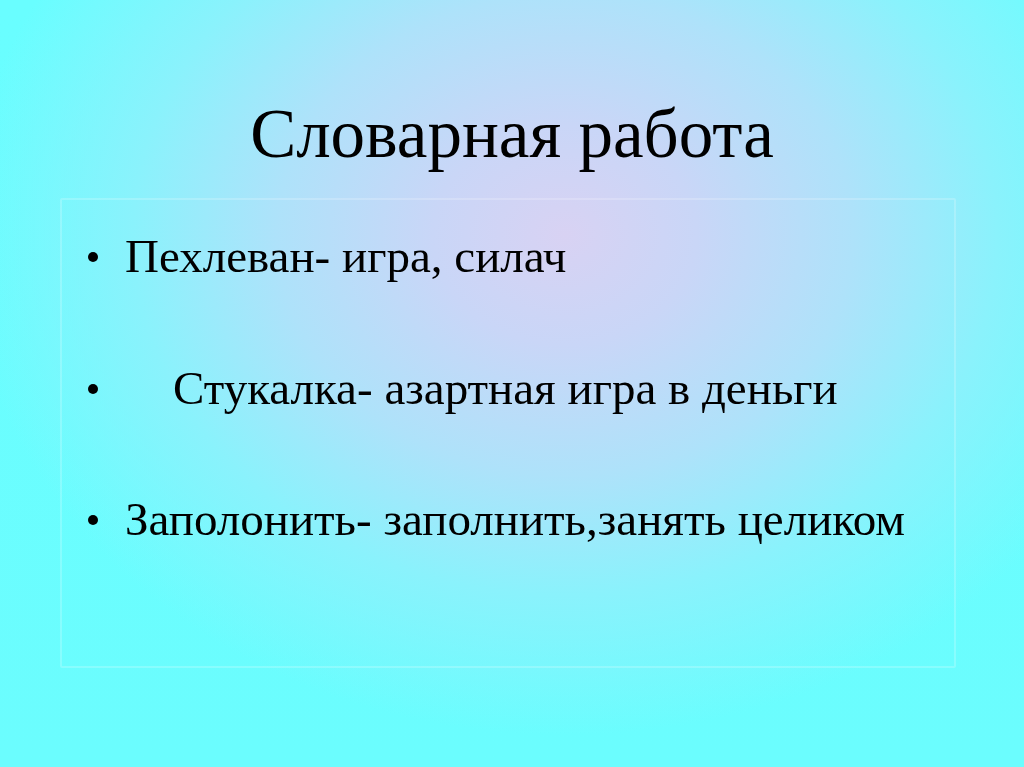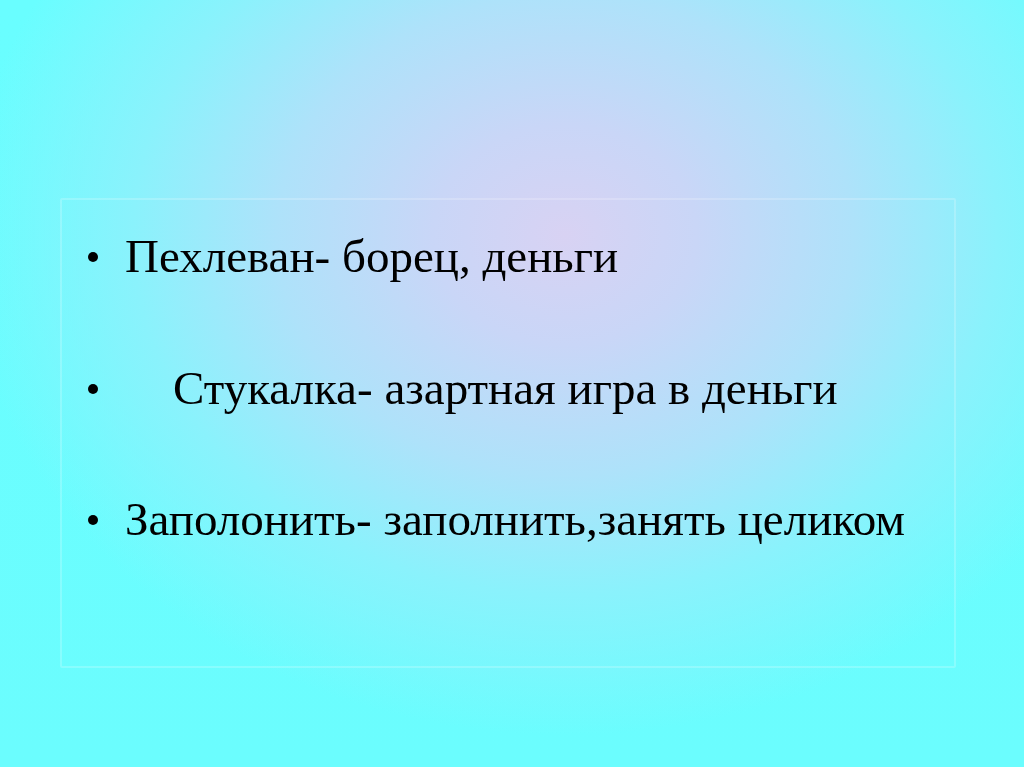--- a/index.html
+++ b/index.html
@@ -68,24 +68,25 @@
     margin-left: 27px;
   }
 </style>
 </head>
 <body>
 
 <div class="slide">
 
   <div class="placeholder-ghost"></div>
 
+  <div class="slide-title">Словарная работа</div>
 
   <div class="bullet-row b1">
     <span class="bullet-dot"></span>
-    <span class="bullet-text">Пехлеван- борец, деньги</span>
+    <span class="bullet-text">Пехлеван- игра, силач</span>
   </div>
 
   <div class="bullet-row b2">
     <span class="bullet-dot"></span>
     <span class="bullet-text">Стукалка- азартная игра в деньги</span>
   </div>
 
   <div class="bullet-row b3">
     <span class="bullet-dot"></span>
     <span class="bullet-text">Заполонить- заполнить,занять целиком</span>

